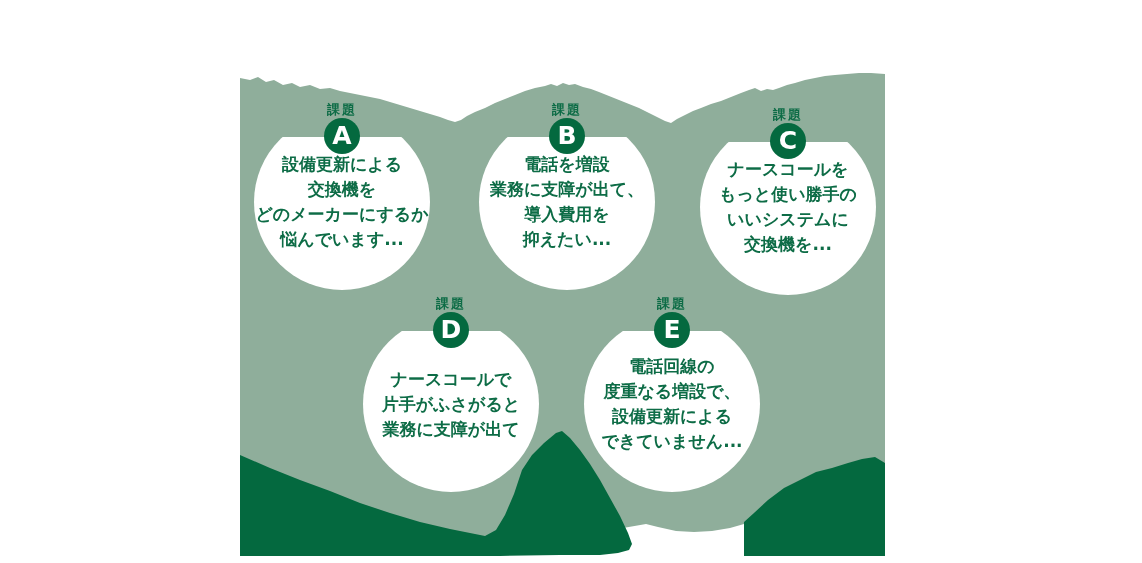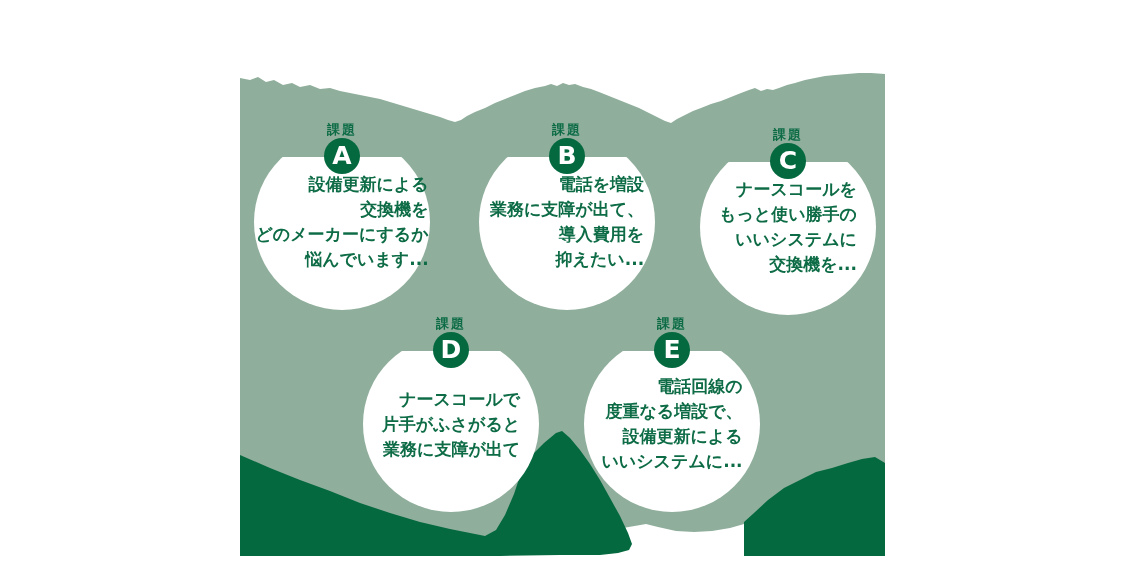--- a/index.html
+++ b/index.html
@@ -27,21 +27,20 @@
     position:absolute;
     width:176px;
     text-align:center;
   }
   .tag{
     font-size:13px;
     line-height:15px;
     font-weight:bold;
     letter-spacing:2px;
     color:var(--text-green);
-    margin-top:20px;
   }
   .badge{
     position:relative;
     z-index:2;
     width:36px;
     height:36px;
     margin:1px auto 0;
     border-radius:50%;
     background:var(--deep-green);
     color:var(--badge-text);
@@ -53,21 +52,20 @@
   .bubble{
     position:relative;
     z-index:1;
     width:176px;
     height:176px;
     border-radius:50%;
     background:var(--bubble);
     display:flex;
     align-items:center;
     justify-content:center;
-    text-align:right;
   }
   .row1 .bubble{margin-top:-40px;clip-path:inset(23px 0 0 0);}
   .row2 .bubble{margin-top:-32px;clip-path:inset(15px 0 0 0);}
   .bubble p{
     margin:0;
     font-size:17px;
     line-height:25px;
     font-weight:bold;
     letter-spacing:0px;
     color:var(--text-green);
@@ -146,18 +144,18 @@
   </div>
 
   <div class="issue row2 issue-e">
     <div class="tag">課題</div>
     <div class="badge">E</div>
     <div class="bubble">
       <p>
         <span class="line">電話回線の</span>
         <span class="line">度重なる増設で、</span>
         <span class="line">設備更新による</span>
-        <span class="line">いいシステムに...</span>
+        <span class="line">できていません...</span>
       </p>
     </div>
   </div>
 
 </div>
 
 </body></html>

